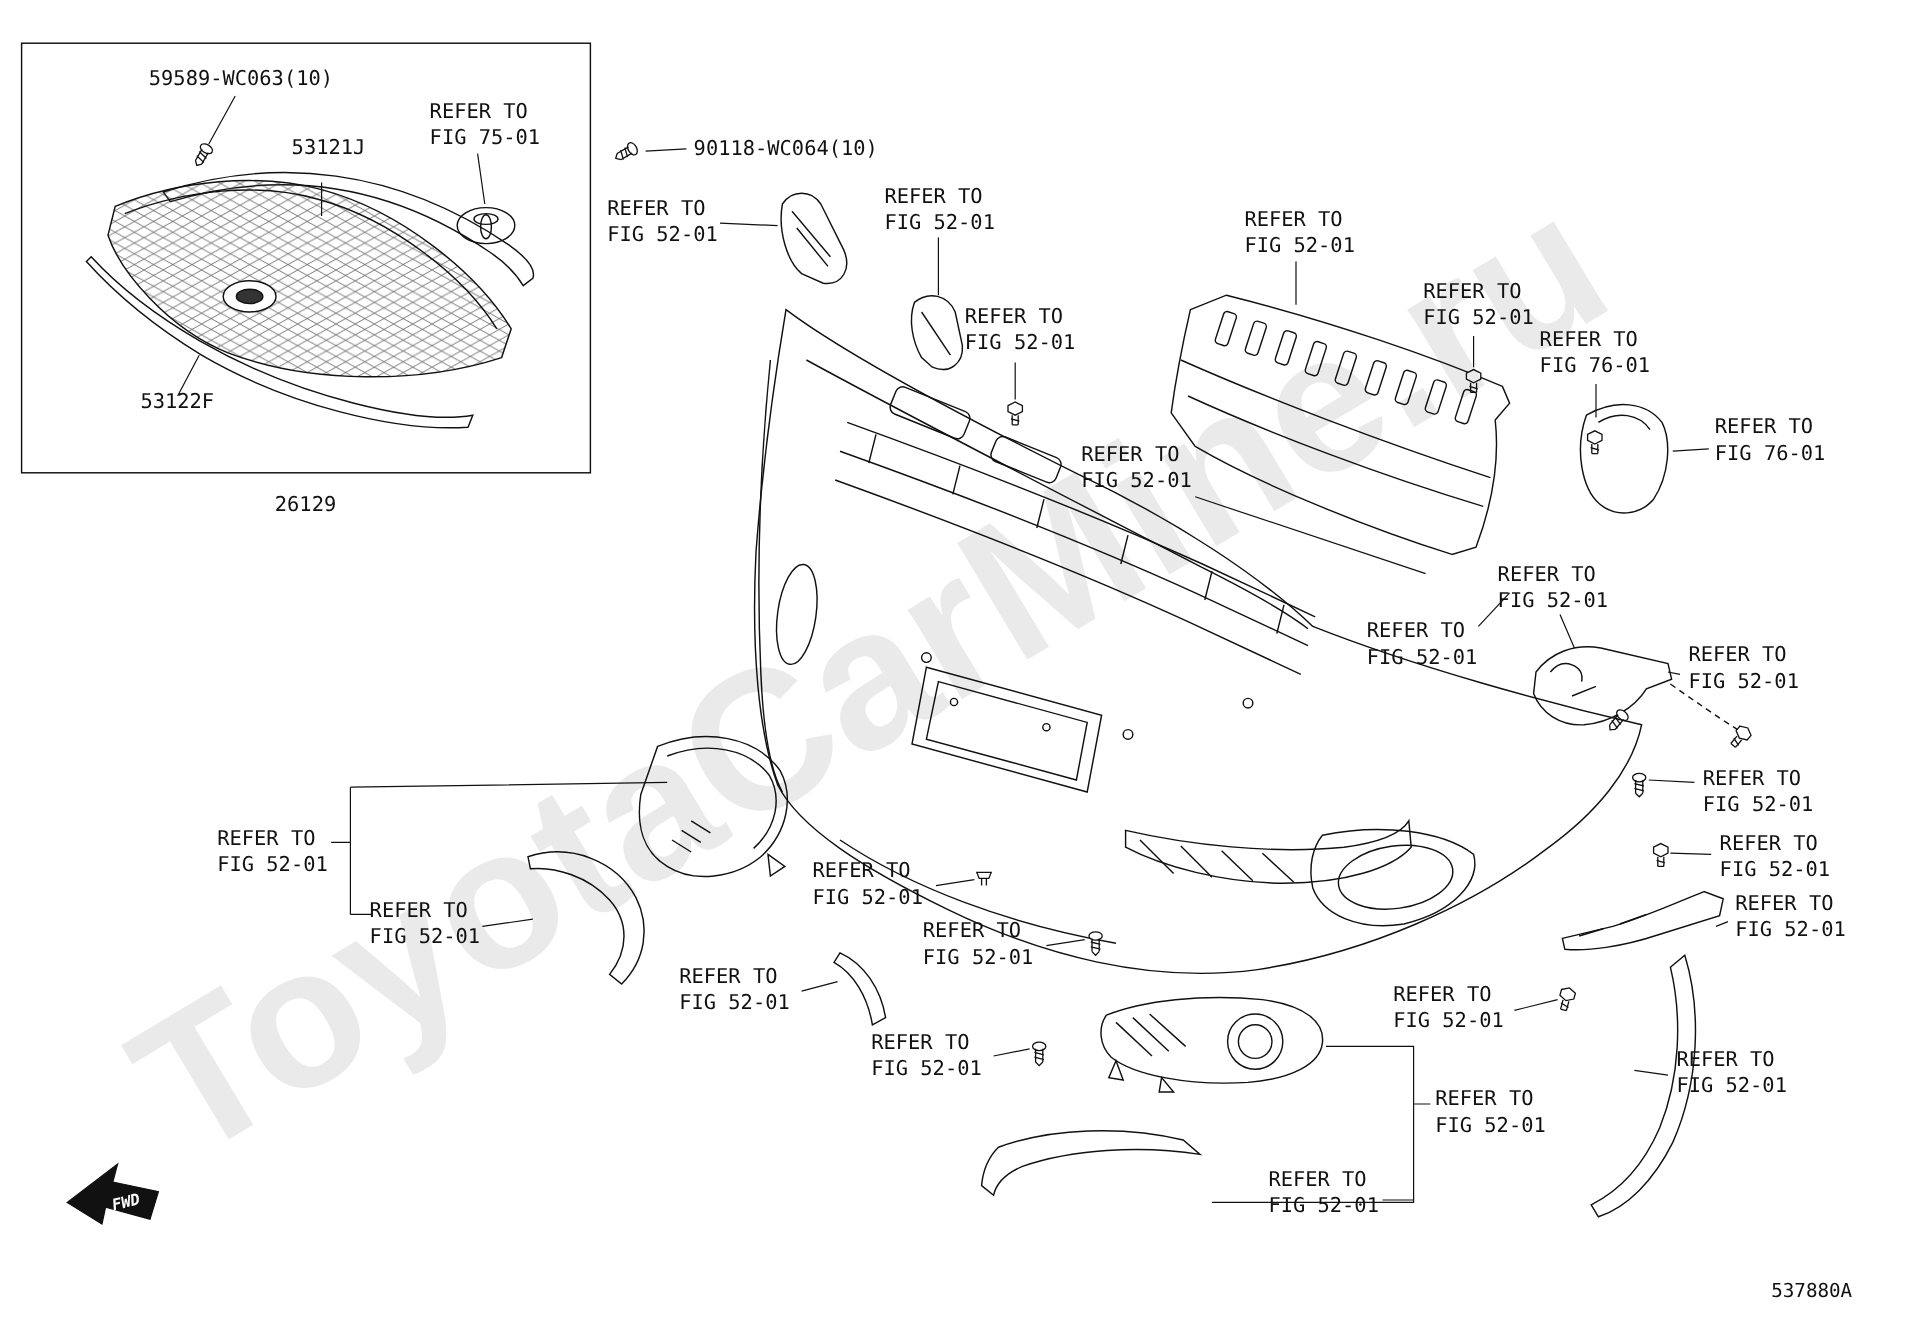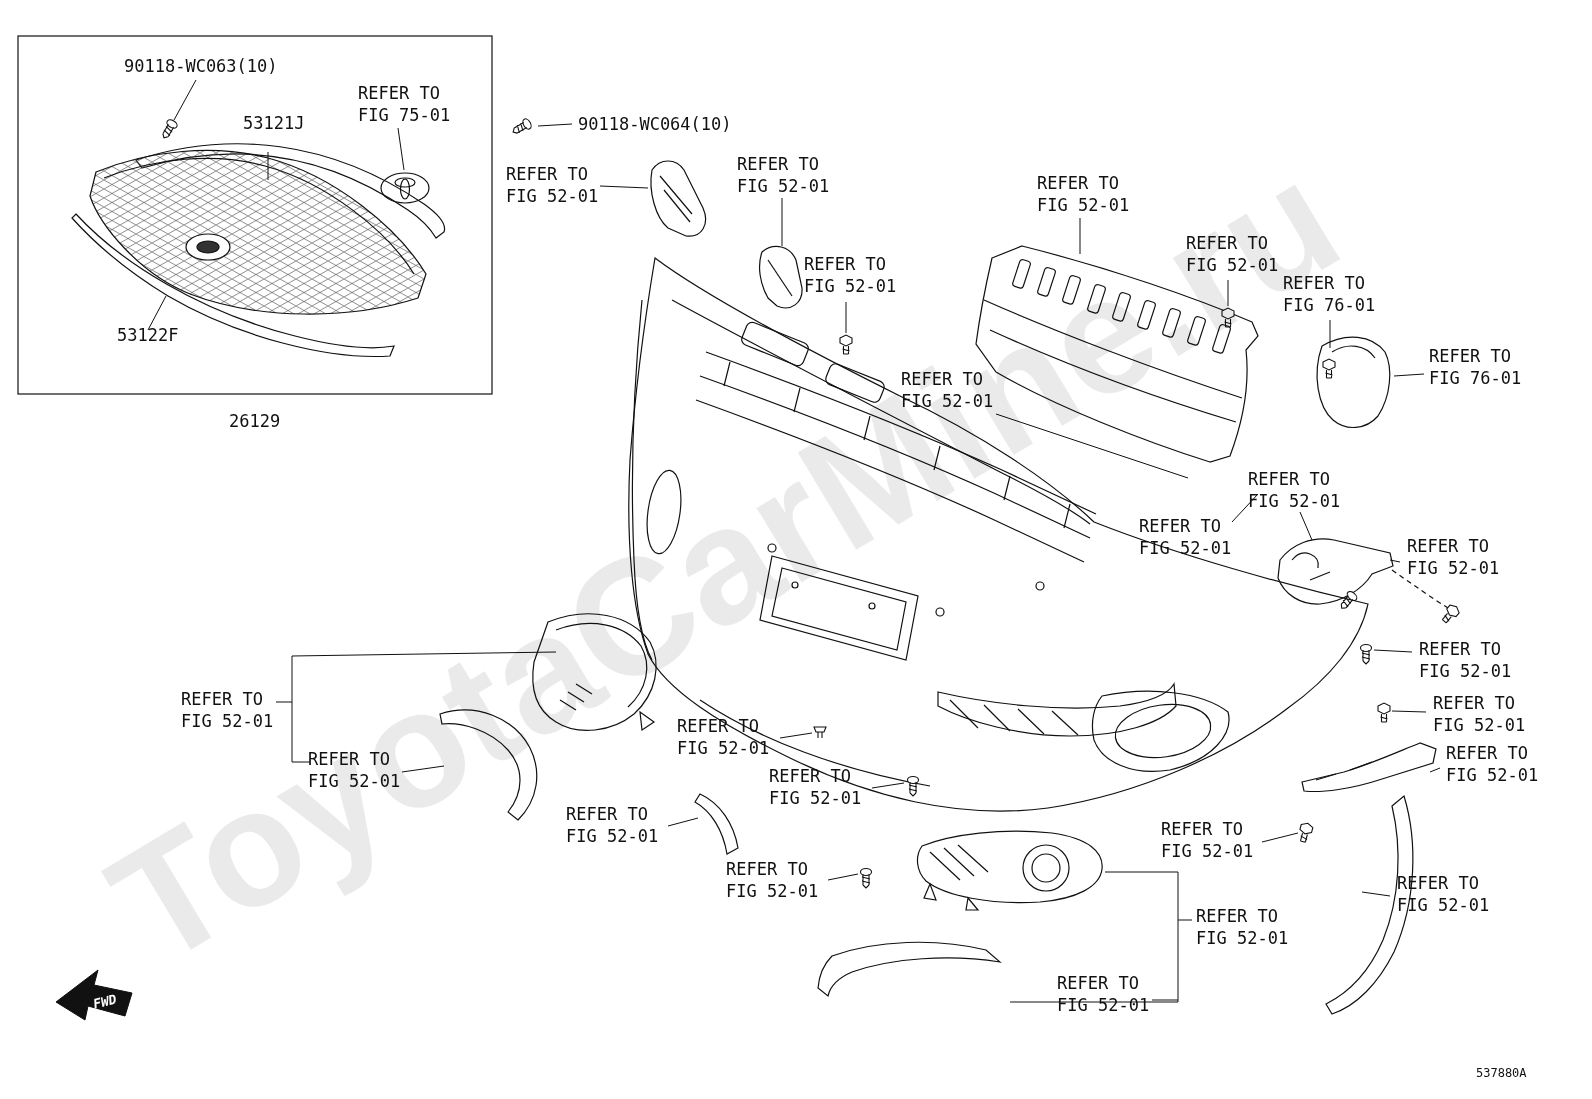--- a/index.html
+++ b/index.html
@@ -5,21 +5,21 @@
   html,body{margin:0;padding:0;background:#fff;}
   .stage{position:relative;width:1592px;height:1099px;background:#fff;overflow:hidden;
          font-family:"DejaVu Sans Mono","Liberation Mono",monospace;}
   .stage svg{position:absolute;left:0;top:0;}
   .lbl{position:absolute;white-space:pre;font-size:17px;line-height:22px;color:#111;
        font-family:"DejaVu Sans Mono","Liberation Mono",monospace;}
   .watermark{position:absolute;left:80px;top:840px;font-size:165px;font-weight:bold;
              color:#000;opacity:0.08;white-space:nowrap;transform:rotate(-31deg);
              transform-origin:0 0;pointer-events:none;
              font-family:"Liberation Sans",sans-serif;}
-  .code{position:absolute;left:1476px;top:1066px;font-size:12px;color:#111;}
+  .code{position:absolute;left:1476px;top:1066px;font-size:16px;color:#111;}
 </style>
 </head>
 <body>
 
 <div class="stage">
 
   <svg width="1592" height="1099" viewBox="0 0 1592 1099">
     <defs>
       <pattern id="mesh" width="16" height="9" patternUnits="userSpaceOnUse">
         <path d="M0,4.5 L8,0 L16,4.5 L8,9 Z" stroke="#444" fill="none" stroke-width="0.6"></path>
@@ -192,21 +192,21 @@
     </g>
 
     <g>
       <path d="M56,1002 L98,970 L94,985 L132,993 L125,1016 L88,1006 L85,1020 Z" fill="#111" stroke="#111"></path>
       <text x="106" y="1006" transform="rotate(-14 106 1006)" fill="#fff" font-size="13" font-weight="bold" font-style="italic" text-anchor="middle">FWD</text>
     </g>
   </svg>
 
   <div class="watermark">ToyotaCarMine.ru</div>
 
-  <div class="lbl" style="left:124px;top:55px">90118-WC063(10)</div>
+  <div class="lbl" style="left:124px;top:55px">59589-WC063(10)</div>
   <div class="lbl" style="left:243px;top:112px">53121J</div>
   <div class="lbl" style="left:358px;top:82px">REFER TO
 FIG 75-01</div>
   <div class="lbl" style="left:578px;top:113px">90118-WC064(10)</div>
   <div class="lbl" style="left:506px;top:163px">REFER TO
 FIG 52-01</div>
   <div class="lbl" style="left:737px;top:153px">REFER TO
 FIG 52-01</div>
   <div class="lbl" style="left:804px;top:253px">REFER TO
 FIG 52-01</div>

